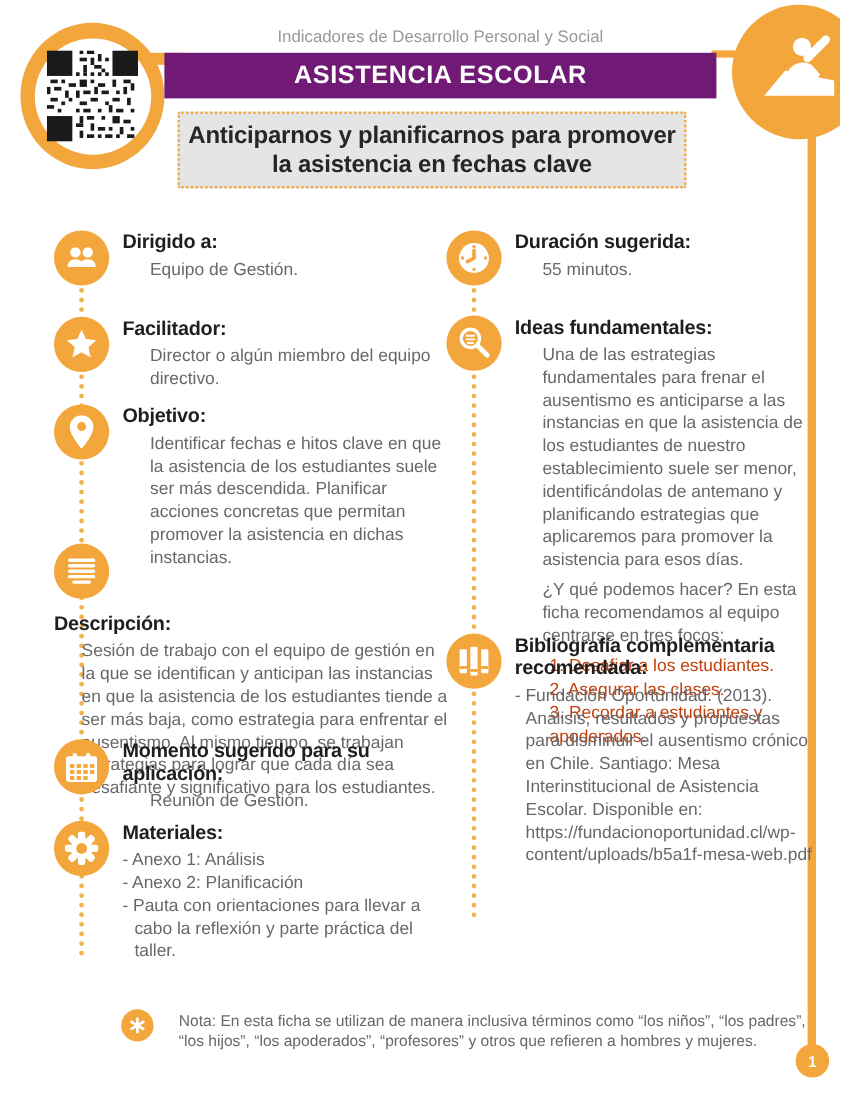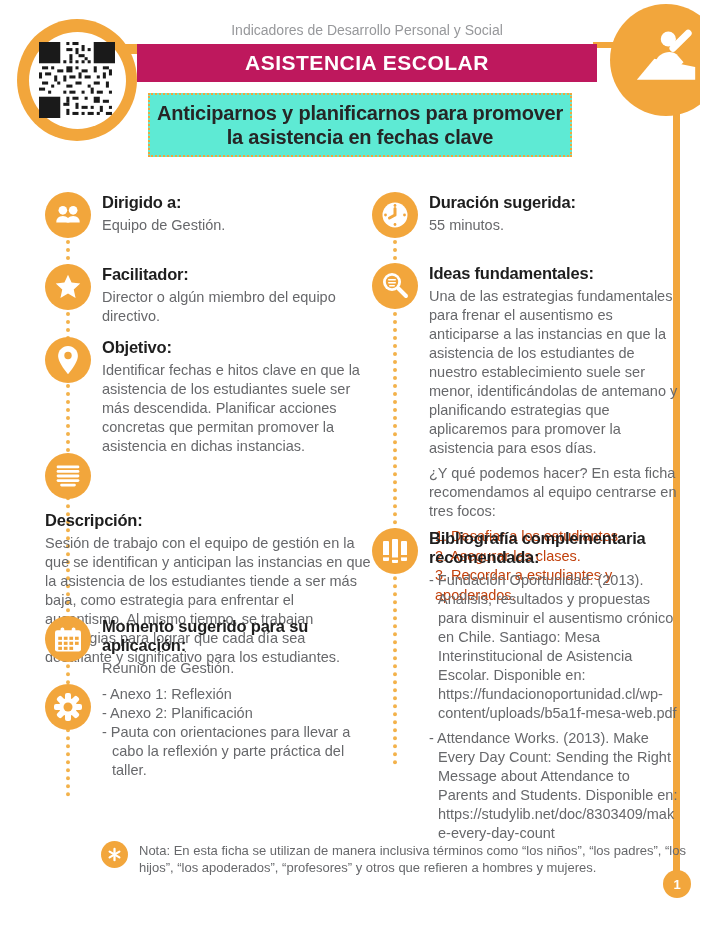--- a/index.html
+++ b/index.html
@@ -7,45 +7,45 @@
         font-family:"Liberation Sans","DejaVu Sans",sans-serif;}
   
   .vline{position:absolute;left:673px;top:110px;width:7px;height:762px;background:#F2A63C;z-index:1;}
   .hconn{position:absolute;background:#F2A63C;z-index:1;}
   .dotline{position:absolute;width:0;border-left:4px dotted #F3B24B;z-index:0;}
   
   .qr-circle{position:absolute;left:17px;top:19px;width:120px;height:122px;background:#F2A63C;
              border-radius:50%;z-index:2;display:flex;align-items:center;justify-content:center;}
   .qr-inner{width:97px;height:97px;background:#fff;border-radius:50%;display:flex;align-items:center;justify-content:center;}
   .kicker{position:absolute;left:137px;top:22px;width:460px;text-align:center;font-size:14px;color:#97989B;z-index:2;}
-  .banner{position:absolute;left:137px;top:44px;width:460px;height:38px;background:#be185d;z-index:2;
+  .banner{position:absolute;left:137px;top:44px;width:460px;height:38px;background:#701a75;z-index:2;
           display:flex;align-items:center;justify-content:center;}
   .banner span{color:#fff;font-weight:700;font-size:21px;letter-spacing:.5px;}
   .title-box{position:absolute;left:148px;top:93px;width:420px;height:60px;border:2px dotted #F2A63C;
-             background:#5eead4;z-index:2;display:flex;align-items:center;justify-content:center;}
+             background:#e5e5e5;z-index:2;display:flex;align-items:center;justify-content:center;}
   .title-box .t{font-size:20px;font-weight:700;color:#262626;text-align:center;line-height:24px;letter-spacing:-.2px;}
   .corner-circle{position:absolute;left:610px;top:4px;width:112px;height:112px;background:#F2A63C;
                  border-radius:50%;z-index:2;display:flex;align-items:center;justify-content:center;}
   
   .section{position:absolute;display:flex;gap:11px;z-index:2;}
   .sec-left{left:45px;width:328px;}
   .sec-right{left:372px;width:306px;}
   .badge{flex:none;width:46px;height:46px;border-radius:50%;background:#F2A63C;
          display:flex;align-items:center;justify-content:center;}
   .sec-text{flex:1;padding-top:1px;}
   .sec-title{font-weight:700;font-size:16.5px;color:#1E1E1E;line-height:19px;margin:0 0 4px 0;letter-spacing:-.2px;}
-  .sec-body{font-size:14.5px;color:#67686B;line-height:19px;}
+  .sec-body{font-size:14.5px;color:#67686B;line-height:19px;margin-left:23px;}
   .sec-body p{margin:0 0 6px 0;}
   .dash-list{margin:0;padding:0;list-style:none;font-size:14.5px;color:#67686B;line-height:19px;}
   .dash-list li{padding-left:10px;text-indent:-10px;}
   .bib-list{margin:0;padding:0;list-style:none;font-size:14.5px;color:#67686B;line-height:19px;}
   .bib-list li{padding-left:9px;text-indent:-9px;margin-bottom:6px;overflow-wrap:anywhere;}
   .focos{margin:2px 0 0 6px;font-size:14.5px;color:#c2410c;line-height:19.5px;}
   
-  .note{position:absolute;left:101px;top:841px;width:585px;display:flex;gap:11px;z-index:2;}
+  .note{position:absolute;left:101px;top:841px;width:585px;display:flex;gap:21px;z-index:2;}
   .note-badge{flex:none;width:27px;height:27px;border-radius:50%;background:#F2A63C;
               display:flex;align-items:center;justify-content:center;}
   .note-text{font-size:13px;color:#67686B;line-height:16.5px;padding-top:2px;}
   .pagenum{position:absolute;left:663px;top:870px;width:28px;height:28px;border-radius:50%;background:#F2A63C;
            color:#fff;font-weight:700;font-size:13px;display:flex;align-items:center;justify-content:center;z-index:3;}
 </style>
 </head>
 <body>
 
 <div class="page">
@@ -240,22 +240,23 @@
           <rect x="11" y="0" width="6" height="28" rx="2"></rect>
           <rect x="0" y="11" width="28" height="6" rx="2"></rect>
           <rect x="11" y="0" width="6" height="28" rx="2" transform="rotate(45 14 14)"></rect>
           <rect x="11" y="0" width="6" height="28" rx="2" transform="rotate(-45 14 14)"></rect>
           <circle cx="14" cy="14" r="9"></circle>
         </g>
         <circle cx="14" cy="14" r="4.5" fill="#F2A63C"></circle>
       </svg>
     </div>
     <div class="sec-text">
+      <div class="sec-title">Materiales:</div>
       <ul class="dash-list">
-        <li>- Anexo 1: Reflexión</li>
+        <li>- Anexo 1: Análisis</li>
         <li>- Anexo 2: Planificación</li>
         <li>- Pauta con orientaciones para llevar a cabo la reflexión y parte práctica del taller.</li>
       </ul>
     </div>
   </div>
 
   <div class="section sec-right" style="top:192px;">
     <div class="badge">
       <svg width="30" height="30" viewBox="0 0 30 30">
         <circle cx="15" cy="15" r="12.5" fill="#fff"></circle>
@@ -309,21 +310,20 @@
         <rect x="19" y="3" width="6" height="20" rx="1" fill="#fff"></rect>
         <rect x="1" y="17" width="6" height="2.4" fill="#F2A63C"></rect>
         <rect x="10" y="19.5" width="6" height="2.4" fill="#F2A63C"></rect>
         <rect x="19" y="17" width="6" height="2.4" fill="#F2A63C"></rect>
       </svg>
     </div>
     <div class="sec-text">
       <div class="sec-title">Bibliografía complementaria recomendada:</div>
       <ul class="bib-list">
         <li>- Fundación Oportunidad. (2013). Análisis, resultados y propuestas para disminuir el ausentismo crónico en Chile. Santiago: Mesa Interinstitucional de Asistencia Escolar. Disponible en: https://fundacionoportunidad.cl/wp-content/uploads/b5a1f-mesa-web.pdf</li>
-        <li>- Attendance Works. (2013). Make Every Day Count: Sending the Right Message about Attendance to Parents and Students. Disponible en: https://studylib.net/doc/8303409/make-every-day-count</li>
       </ul>
     </div>
   </div>
 
   <div class="note">
     <div class="note-badge">
       <svg width="15" height="15" viewBox="0 0 20 20">
         <g stroke="#fff" stroke-width="3" stroke-linecap="round">
           <path d="M10 2.5 L10 17.5"></path>
           <path d="M3.5 6.2 L16.5 13.8"></path>

